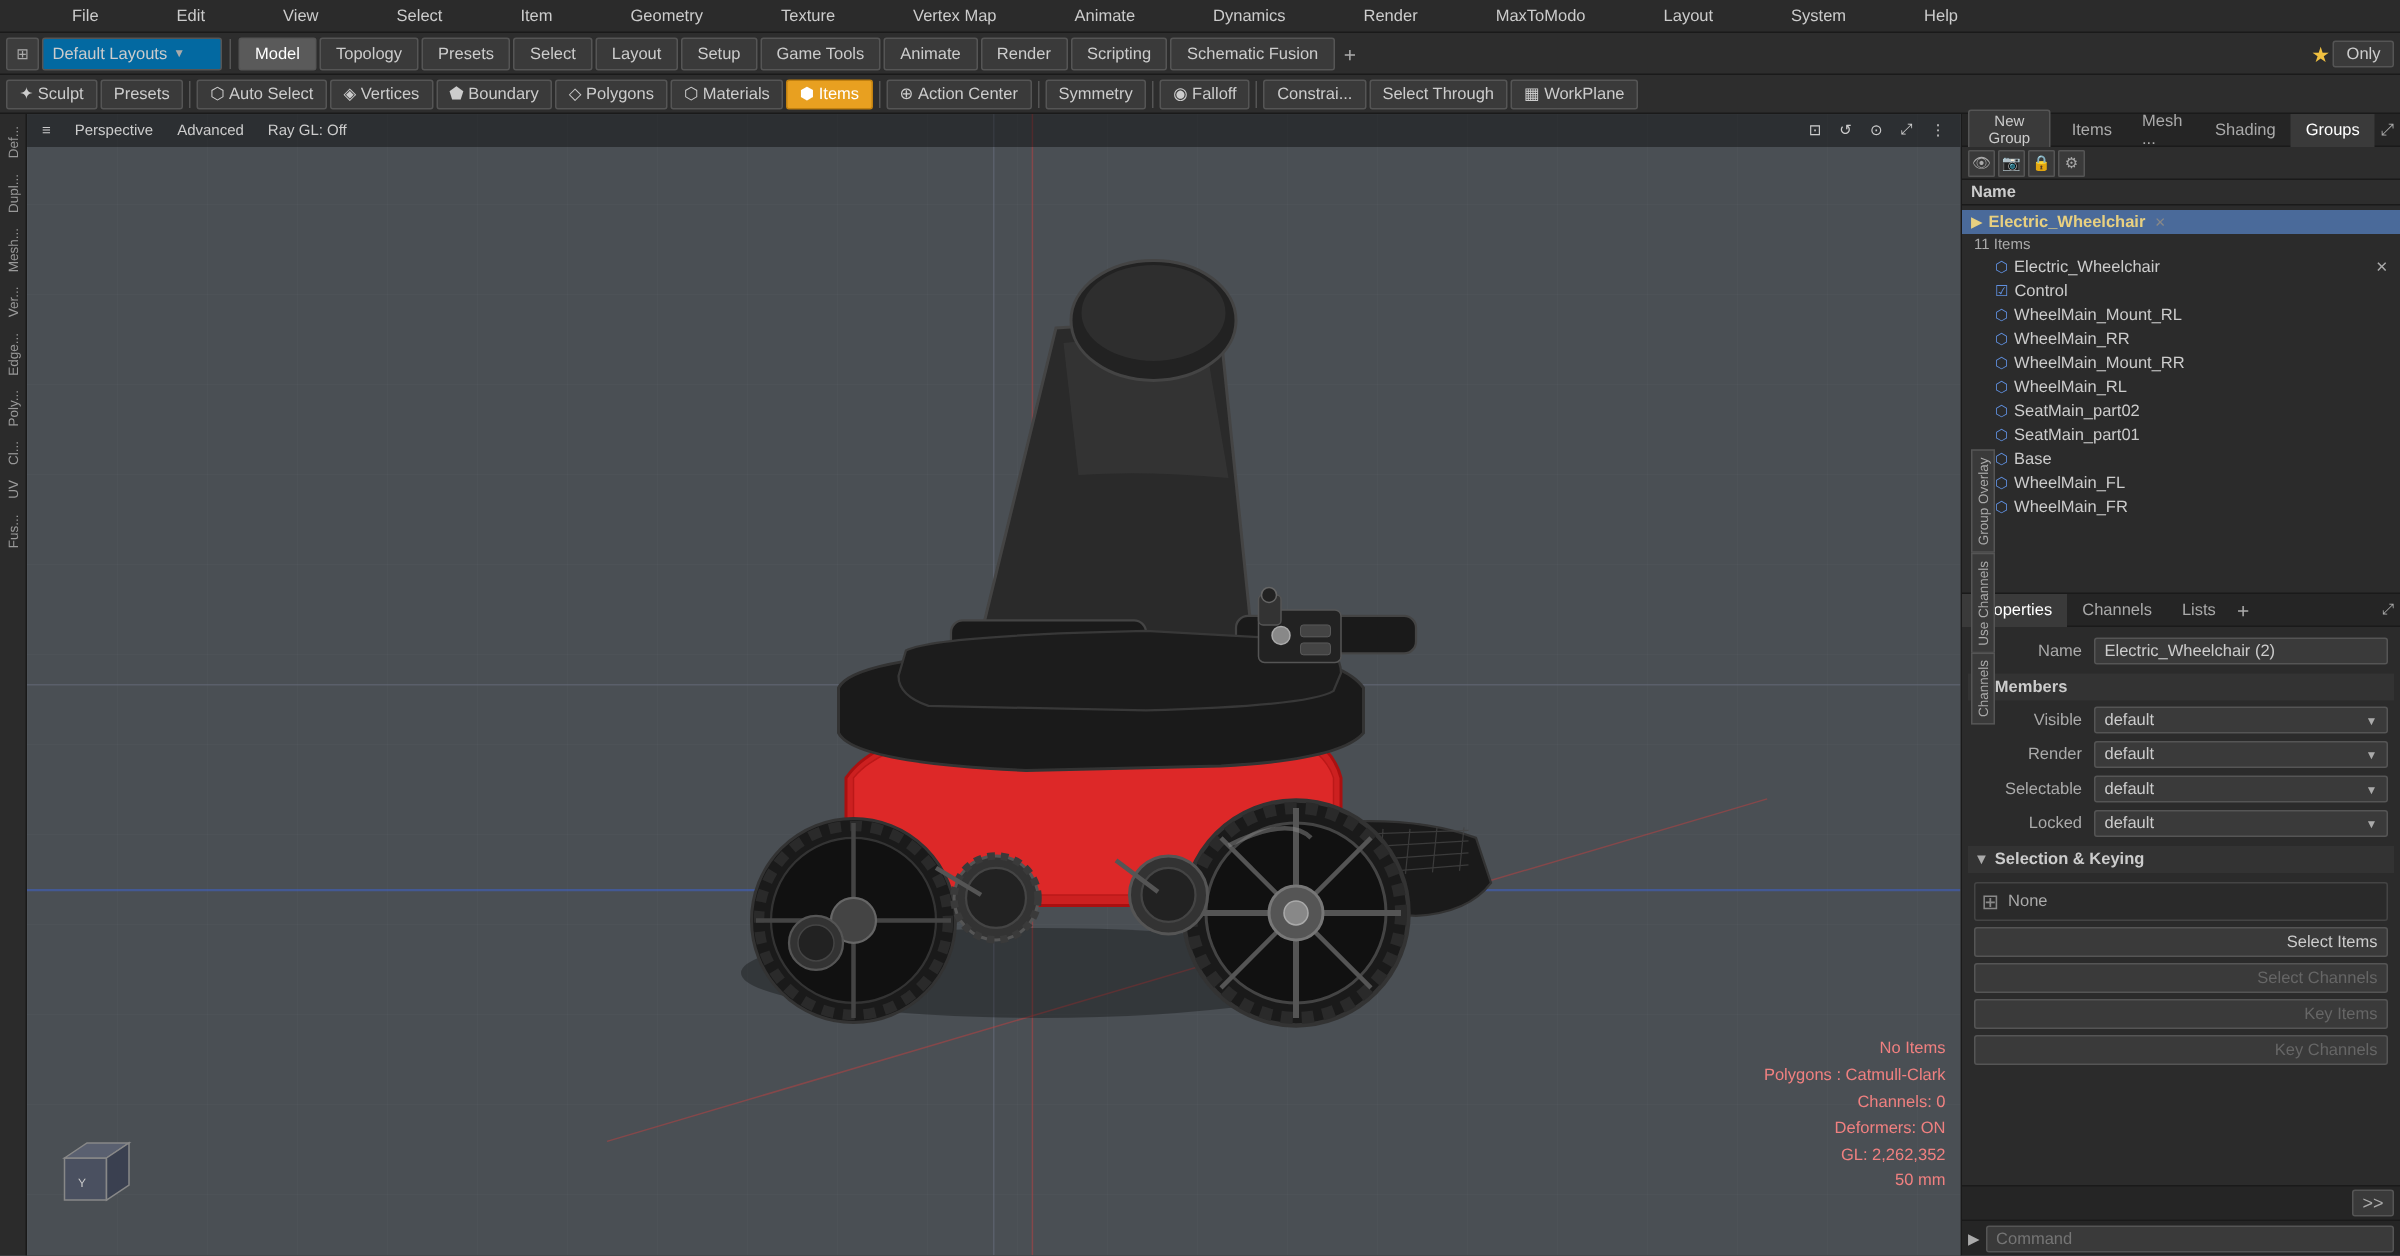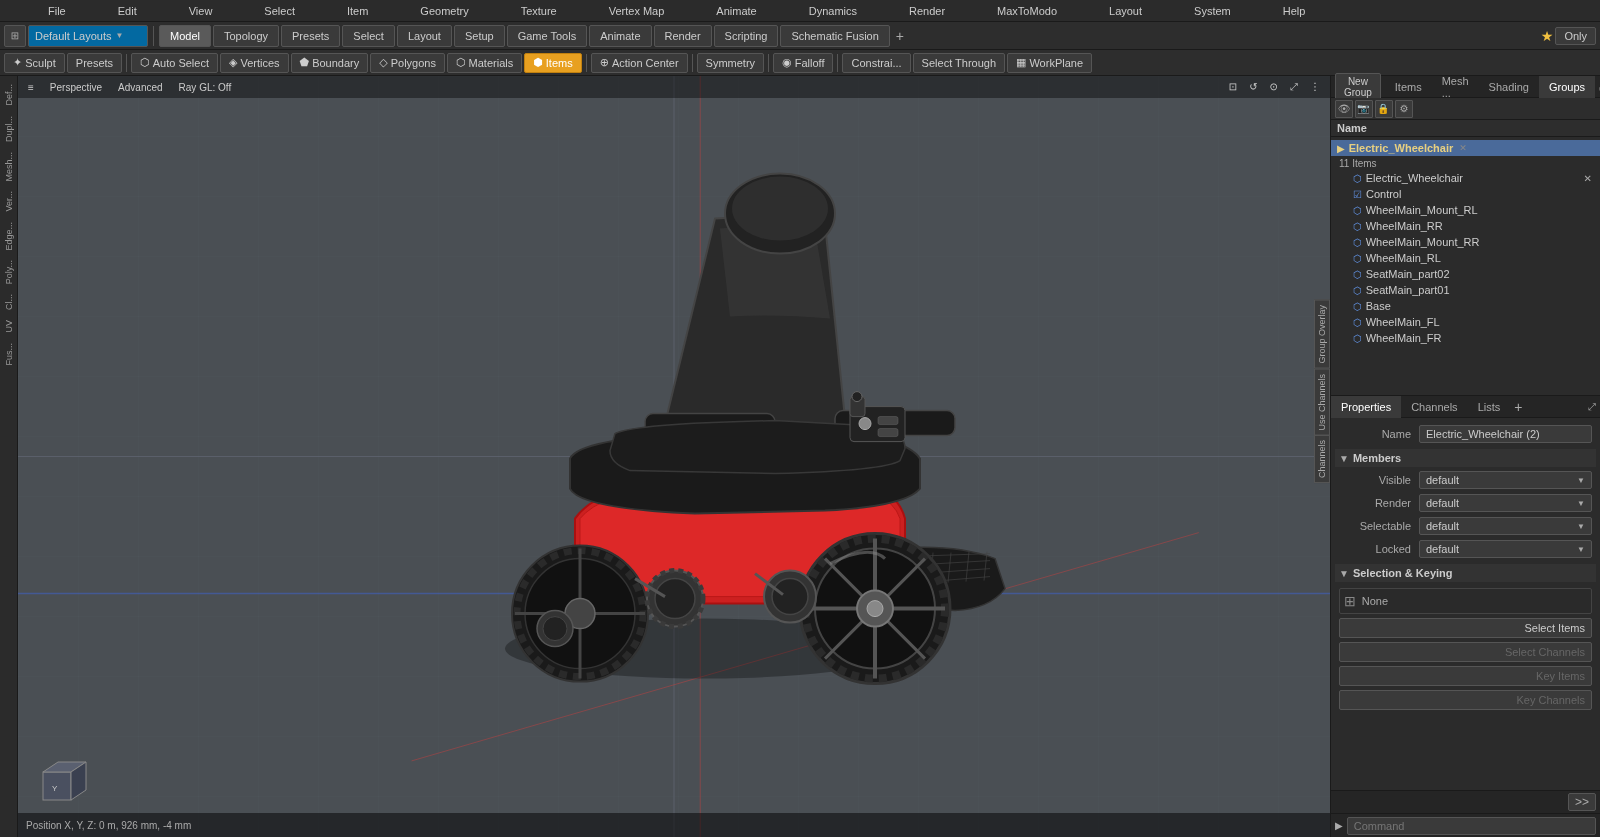--- a/index.html
+++ b/index.html
@@ -44,21 +44,21 @@
 
     
     #viewport-info { position: absolute; bottom: 40px; right: 10px; text-align: right; color: #f08080; font-size: 11px; line-height: 1.6; }
     #viewport-footer { position: absolute; bottom: 0; left: 0; right: 0; height: 24px; background: rgba(0,0,0,0.5); display: flex; align-items: center; padding: 0 8px; }
     #position-text { color: #aaa; font-size: 10px; }
 
     
     #nav-cube { position: absolute; bottom: 30px; left: 20px; width: 50px; height: 50px; }
 
     
-    #right-panel { width: 270px; background: #2b2b2b; border-left: 1px solid #1a1a1a; display: flex; flex-direction: column; }
+    #right-panel { width: 293px; background: #2b2b2b; border-left: 1px solid #1a1a1a; display: flex; flex-direction: column; }
     #rp-top { flex: 0 0 320px; border-bottom: 1px solid #1a1a1a; display: flex; flex-direction: column; }
     #rp-tabs-top { display: flex; background: #252525; height: 22px; align-items: center; border-bottom: 1px solid #1a1a1a; }
     .rp-tab { padding: 2px 10px; font-size: 11px; cursor: pointer; color: #aaa; height: 22px; display: flex; align-items: center; }
     .rp-tab.active { color: #fff; background: #3a3a3a; }
     #new-group-btn { padding: 2px 8px; font-size: 10px; cursor: pointer; color: #ccc; background: #3a3a3a; border: 1px solid #555; border-radius: 2px; margin: 3px 4px; }
     #rp-icon-bar { display: flex; align-items: center; background: #2d2d2d; height: 22px; padding: 0 4px; gap: 2px; border-bottom: 1px solid #1a1a1a; }
     .rp-icon { width: 18px; height: 18px; background: #3a3a3a; border: 1px solid #555; display: flex; align-items: center; justify-content: center; cursor: pointer; font-size: 10px; color: #aaa; border-radius: 1px; }
     #rp-name-header { display: flex; align-items: center; padding: 2px 6px; background: #2d2d2d; border-bottom: 1px solid #1a1a1a; }
     .col-name { color: #ccc; font-size: 11px; font-weight: bold; }
     #rp-tree { flex: 1; overflow-y: auto; padding: 2px 0; }
@@ -318,24 +318,29 @@
 
     <div id="nav-cube">
       <svg width="50" height="50" xmlns="http://www.w3.org/2000/svg">
         <rect x="5" y="15" width="28" height="28" fill="#4a5060" stroke="#888" stroke-width="1"></rect>
         <polygon points="5,15 20,5 48,5 33,15" fill="#5a6070" stroke="#888" stroke-width="1"></polygon>
         <polygon points="33,15 48,5 48,33 33,43" fill="#3a4050" stroke="#888" stroke-width="1"></polygon>
         <text x="14" y="34" font-size="8" fill="#ccc">Y</text>
       </svg>
     </div>
 
-
-    <div id="viewport-footer">
-      <span id="position-text">Position X, Y, Z:  0 m, 926 mm, -4 mm</span>
-    </div>
+    <div id="viewport-info">
+      <div style="color:#f08080;">No Items</div>
+      <div>Polygons : Catmull-Clark</div>
+      <div>Channels: 0</div>
+      <div>Deformers: ON</div>
+      <div>GL: 2,262,352</div>
+      <div>50 mm</div>
+    </div>
+
   </div>
 
   <div id="right-panel">
 
     <div id="rp-top">
 
       <div id="rp-tabs-top">
         <button id="new-group-btn">New Group</button>
         <div class="rp-tab">Items</div>
         <div class="rp-tab">Mesh ...</div>

